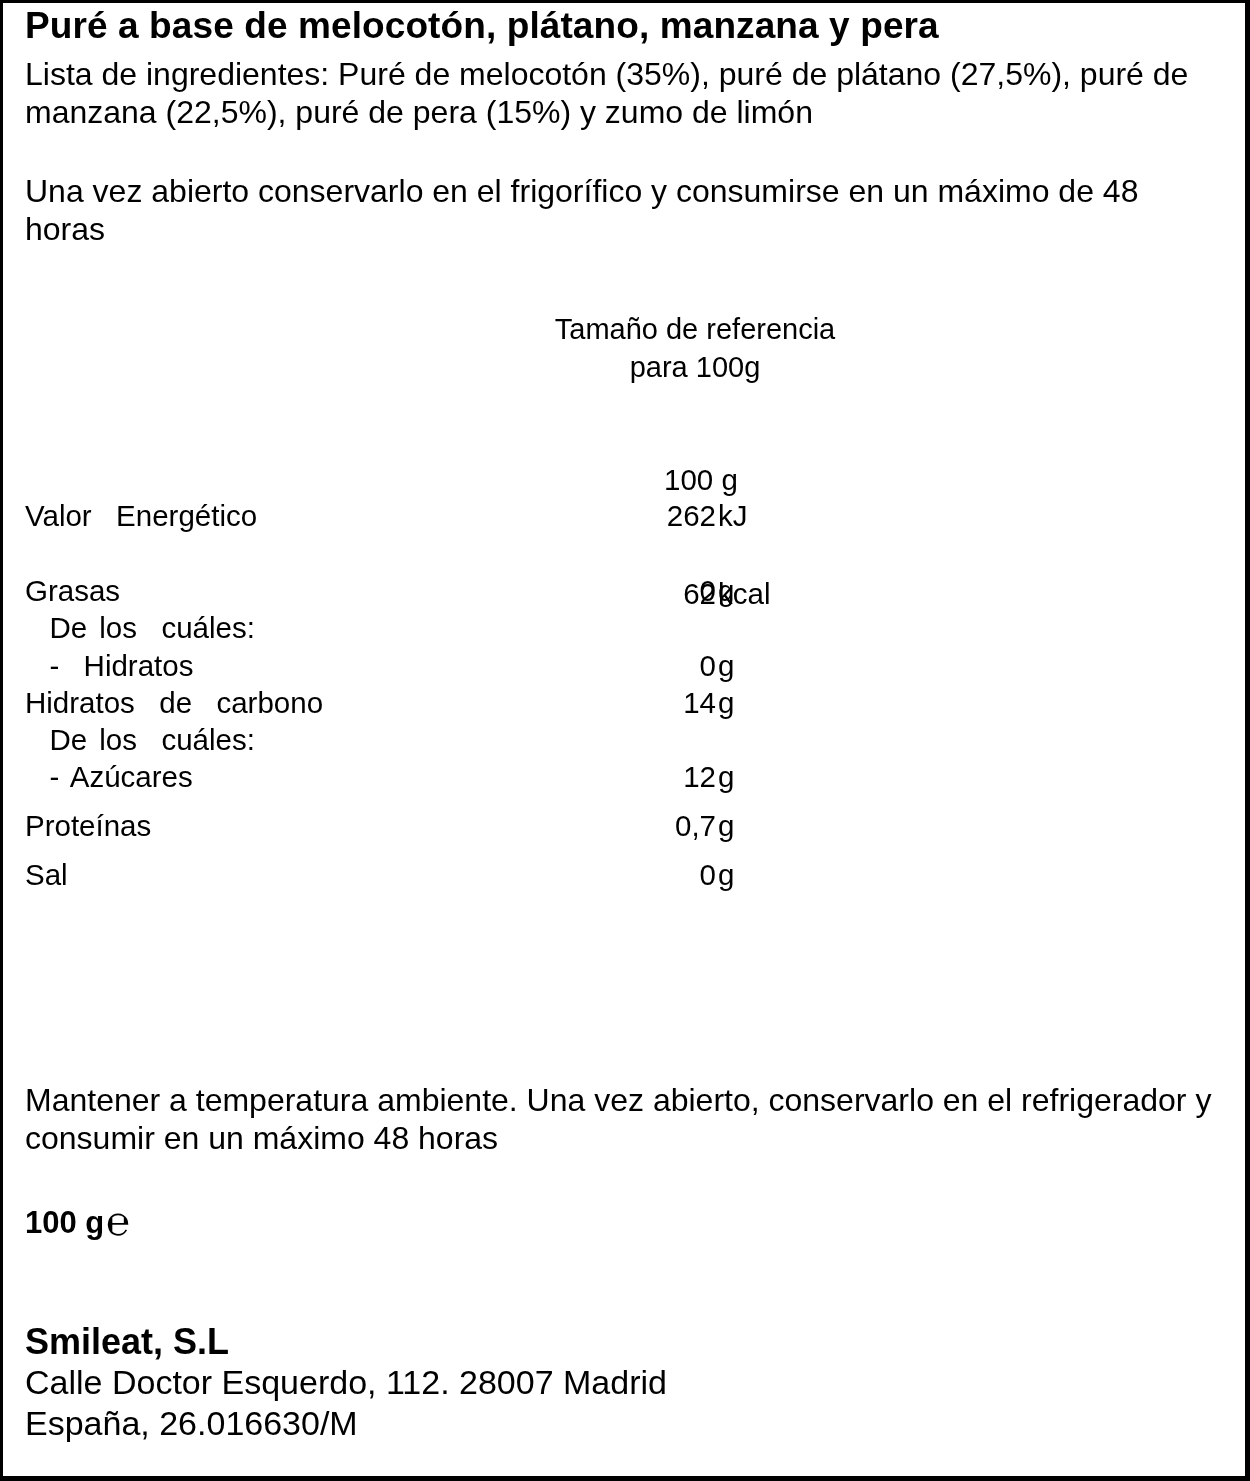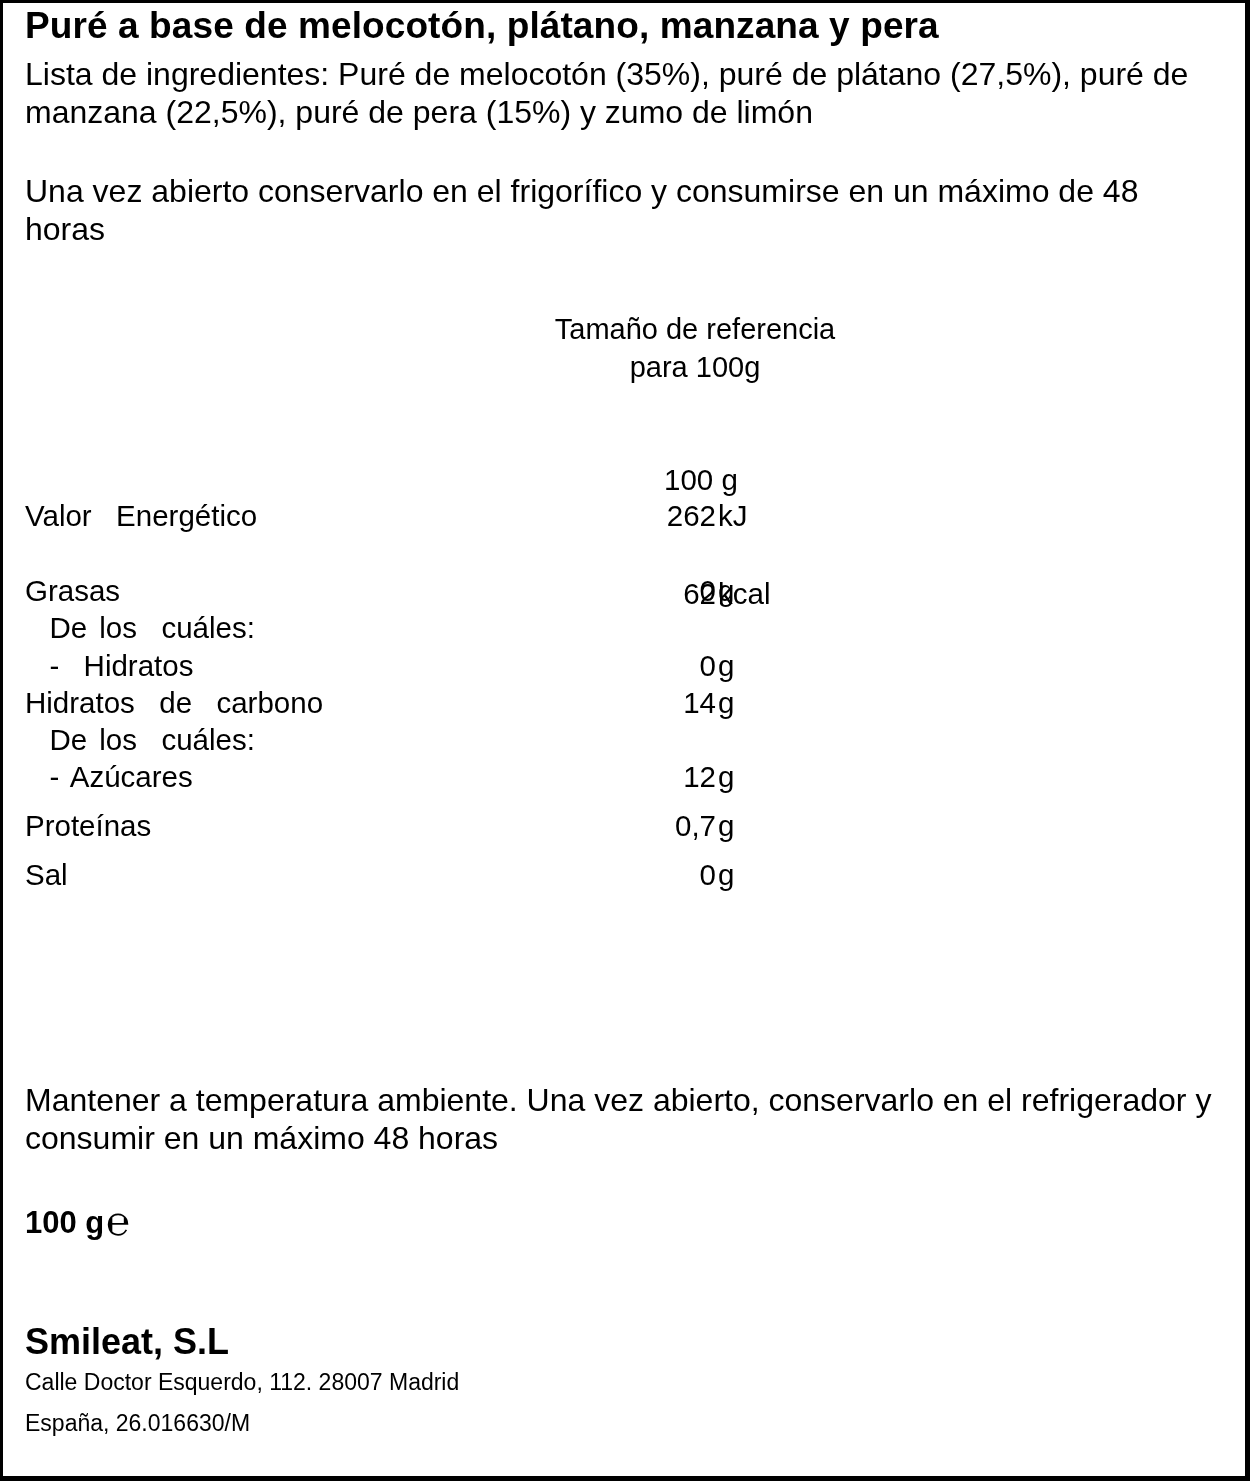--- a/index.html
+++ b/index.html
@@ -19,21 +19,21 @@
   .ref { left: 0; width: 1390px; text-align: center; font-size: 29px; line-height: 38px; top: 310px; white-space: normal; }
   .ref span { display: block; }
   .nut-row { position: absolute; left: 0; width: 1250px; height: 37px; font-size: 29.5px; line-height: 37px; }
   .nut-label { position: absolute; left: 25px; white-space: pre; word-spacing: 4px; }
   .nut-num { position: absolute; right: 534px; text-align: right; white-space: nowrap; }
   .nut-unit { position: absolute; left: 718px; white-space: nowrap; }
   .storage2 { top: 1081px; }
   .net { left: 25px; top: 1203px; font-size: 31px; font-weight: bold; line-height: 40px; }
   .estimated-sign { display: inline-block; font-family: "DejaVu Serif", serif; font-weight: normal; font-size: 40px; line-height: 30px; vertical-align: -2px; margin-left: 2px; }
   .company { left: 25px; top: 1323px; font-size: 36px; font-weight: bold; line-height: 38px; }
-  .addr { left: 25px; font-size: 23px; line-height: 38px; }
+  .addr { left: 25px; font-size: 34px; line-height: 38px; }
   .addr1 { top: 1363px; }
   .addr2 { top: 1404px; }
 </style>
 </head>
 <body>
 
 <div class="frame"></div>
 
 <div class="abs title">Puré a base de melocotón, plátano, manzana y pera</div>
 

